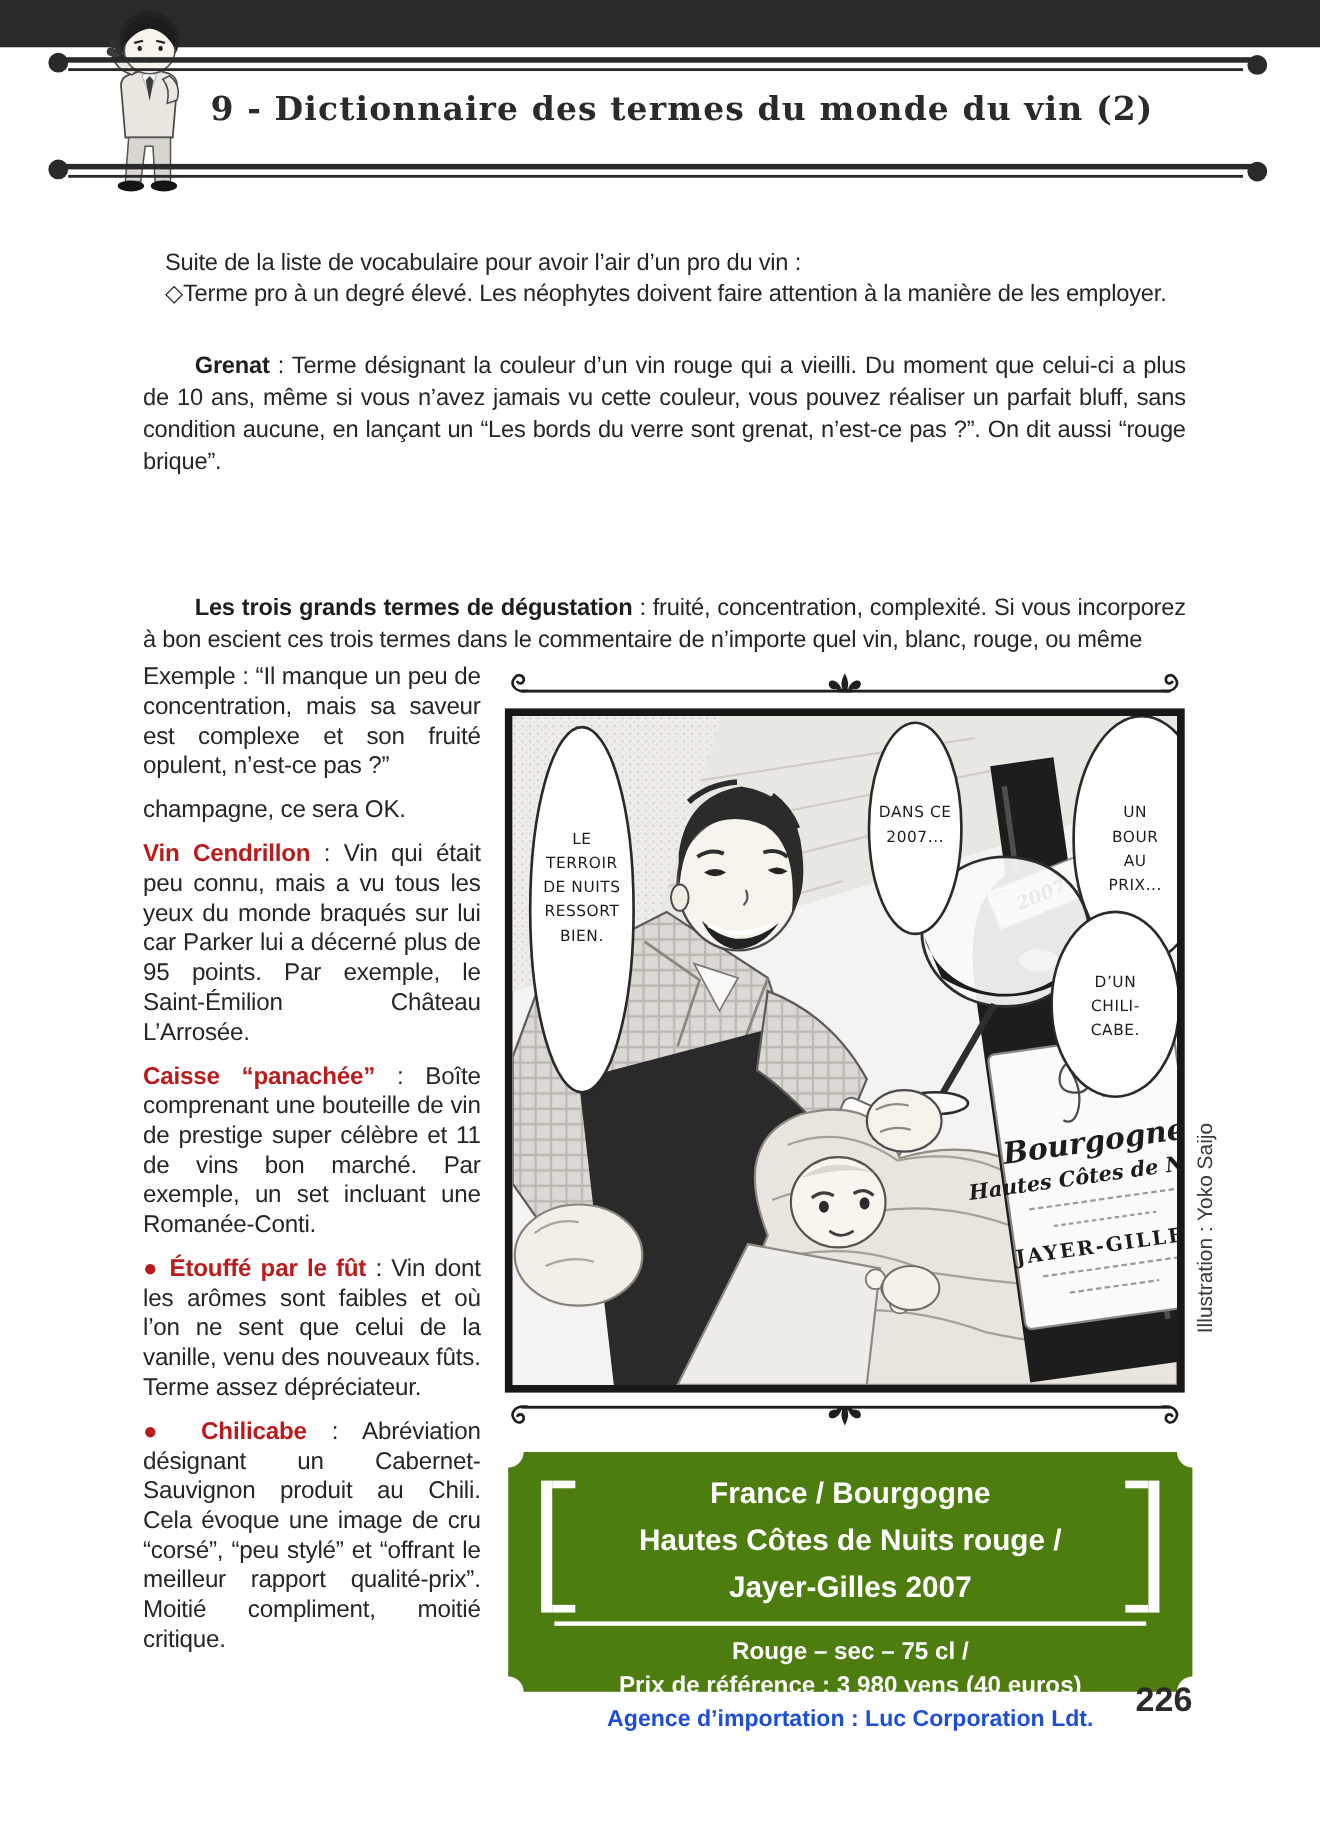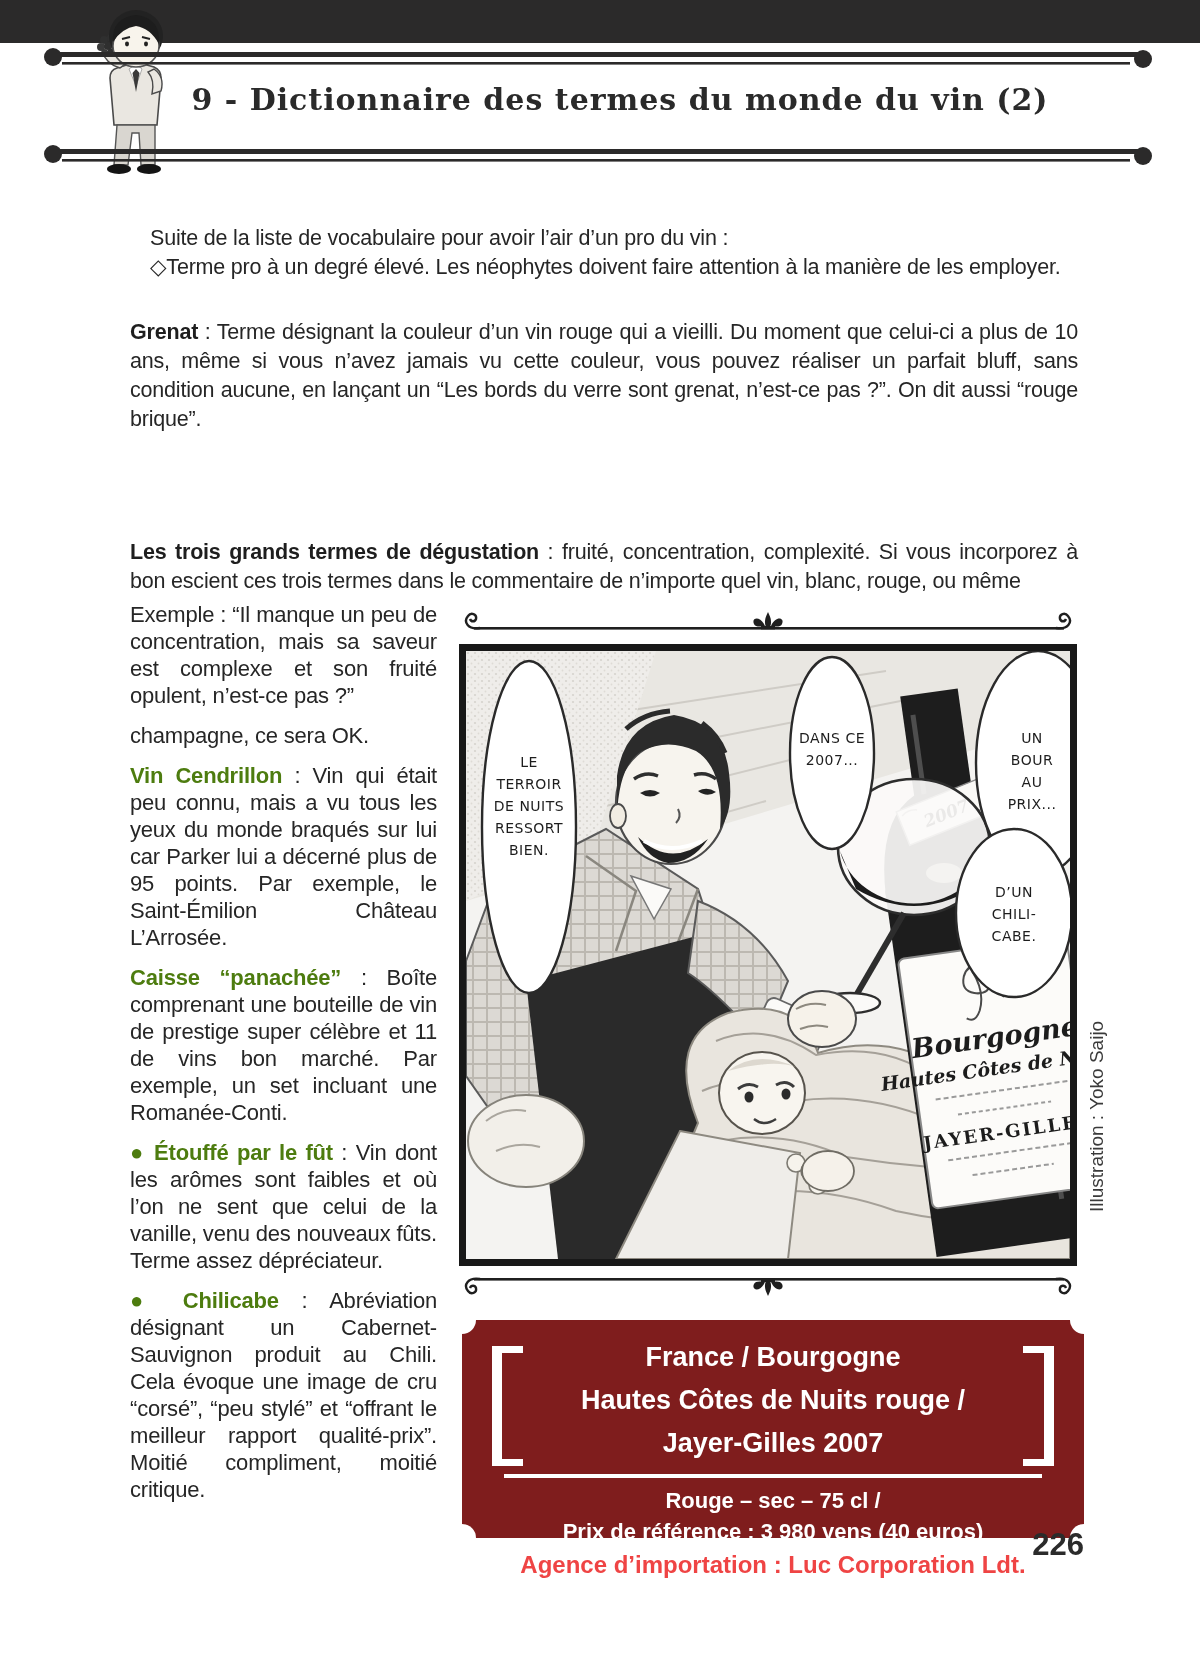--- a/index.html
+++ b/index.html
@@ -9,52 +9,52 @@
   .mascot{position:absolute;left:90px;top:6px;width:92px;height:172px;}
   .hrule{position:absolute;left:40px;width:1115px;height:26px;}
   .hrule.r1{top:46px;} .hrule.r2{top:141px;}
   .title{position:absolute;left:170px;top:82px;width:900px;text-align:center;
          font-family:"DejaVu Serif", serif;font-weight:bold;font-size:30px;color:#2a2a2a;
          letter-spacing:1px;white-space:nowrap;}
   
   .fw{position:absolute;left:130px;width:948px;font-size:21.5px;line-height:29px;
       letter-spacing:-0.2px;text-align:justify;margin:0;}
   .fw.nw p{margin:0;white-space:nowrap;text-align:left;}
-  .fw b{font-weight:bold;color:#1e1e1e;}
+  .fw b{font-weight:bold;color:#1e1e1e;margin-left:47px;}
   
   .leftcol{position:absolute;left:130px;top:601px;width:307px;font-size:22px;line-height:27px;
            letter-spacing:-0.2px;text-align:justify;}
   .leftcol p{margin:0 0 13px 0;}
-  .leftcol b{font-weight:bold;color:#4d7c0f;}
+  .leftcol b{font-weight:bold;color:#b91c1c;}
   
   .panelwrap{position:absolute;left:458px;top:612px;width:620px;height:700px;}
   .deco{position:absolute;left:0;width:620px;height:28px;}
   .deco.top{top:0;} .deco.bot{top:660px;}
   .panel{position:absolute;left:1px;top:32px;width:604px;height:608px;border:7px solid #181818;
          background:#f4f3f1;}
   .panel svg{display:block;}
   .credit{position:absolute;left:1086px;top:1212px;height:22px;white-space:nowrap;
           transform:rotate(-90deg);transform-origin:0 0;font-size:19px;color:#3a3a3a;}
   
-  .plaque{position:absolute;left:462px;top:1320px;width:622px;height:218px;background:#7f1d1d;
+  .plaque{position:absolute;left:462px;top:1320px;width:622px;height:218px;background:#4d7c0f;
           color:#fff;text-align:center;}
   .plaque .notch{position:absolute;width:28px;height:28px;background:#fff;border-radius:50%;}
   .notch.tl{left:-14px;top:-14px;} .notch.tr{right:-14px;top:-14px;}
   .notch.bl{left:-14px;bottom:-14px;} .notch.br{right:-14px;bottom:-14px;}
   .bracket{position:absolute;top:26px;width:21px;height:120px;}
   .bracket.l{left:30px;border-left:10px solid #fff;}
   .bracket.r{right:30px;border-right:10px solid #fff;}
   .bracket::before,.bracket::after{content:"";position:absolute;width:21px;height:7px;background:#fff;}
   .bracket.l::before{left:0;top:0;} .bracket.l::after{left:0;bottom:0;}
   .bracket.r::before{right:0;top:0;} .bracket.r::after{right:0;bottom:0;}
   .plq-title{padding-top:16px;font-size:27px;font-weight:bold;line-height:43px;letter-spacing:0;}
   .plq-div{width:538px;height:4px;background:#fff;margin:9px auto 7px auto;}
   .plq-details{font-size:22px;font-weight:bold;line-height:31px;}
   .agence{position:absolute;left:462px;top:1551px;width:622px;text-align:center;
-          font-size:24px;font-weight:bold;color:#ef4444;}
+          font-size:21px;font-weight:bold;color:#1d4ed8;}
   .pagenum{position:absolute;left:988px;top:1527px;width:96px;text-align:right;
            font-size:31px;font-weight:bold;color:#2b2b2b;}
   
   .bt{font-family:"DejaVu Sans", sans-serif;font-size:14px;letter-spacing:.5px;fill:#1d1d1d;text-anchor:middle;}
   .lbl-big{font-family:"DejaVu Serif", serif;font-style:italic;font-weight:bold;font-size:27px;fill:#1c1c1c;text-anchor:middle;}
   .lbl-mid{font-family:"DejaVu Serif", serif;font-style:italic;font-weight:bold;font-size:19px;fill:#1c1c1c;text-anchor:middle;}
   .lbl-prod{font-family:"DejaVu Serif", serif;font-weight:bold;font-size:18px;letter-spacing:2px;fill:#1c1c1c;text-anchor:middle;}
   .lbl-band{font-family:"DejaVu Serif", serif;font-style:italic;font-weight:bold;font-size:17px;fill:#2a2a2a;text-anchor:middle;}
 </style>
 </head>

